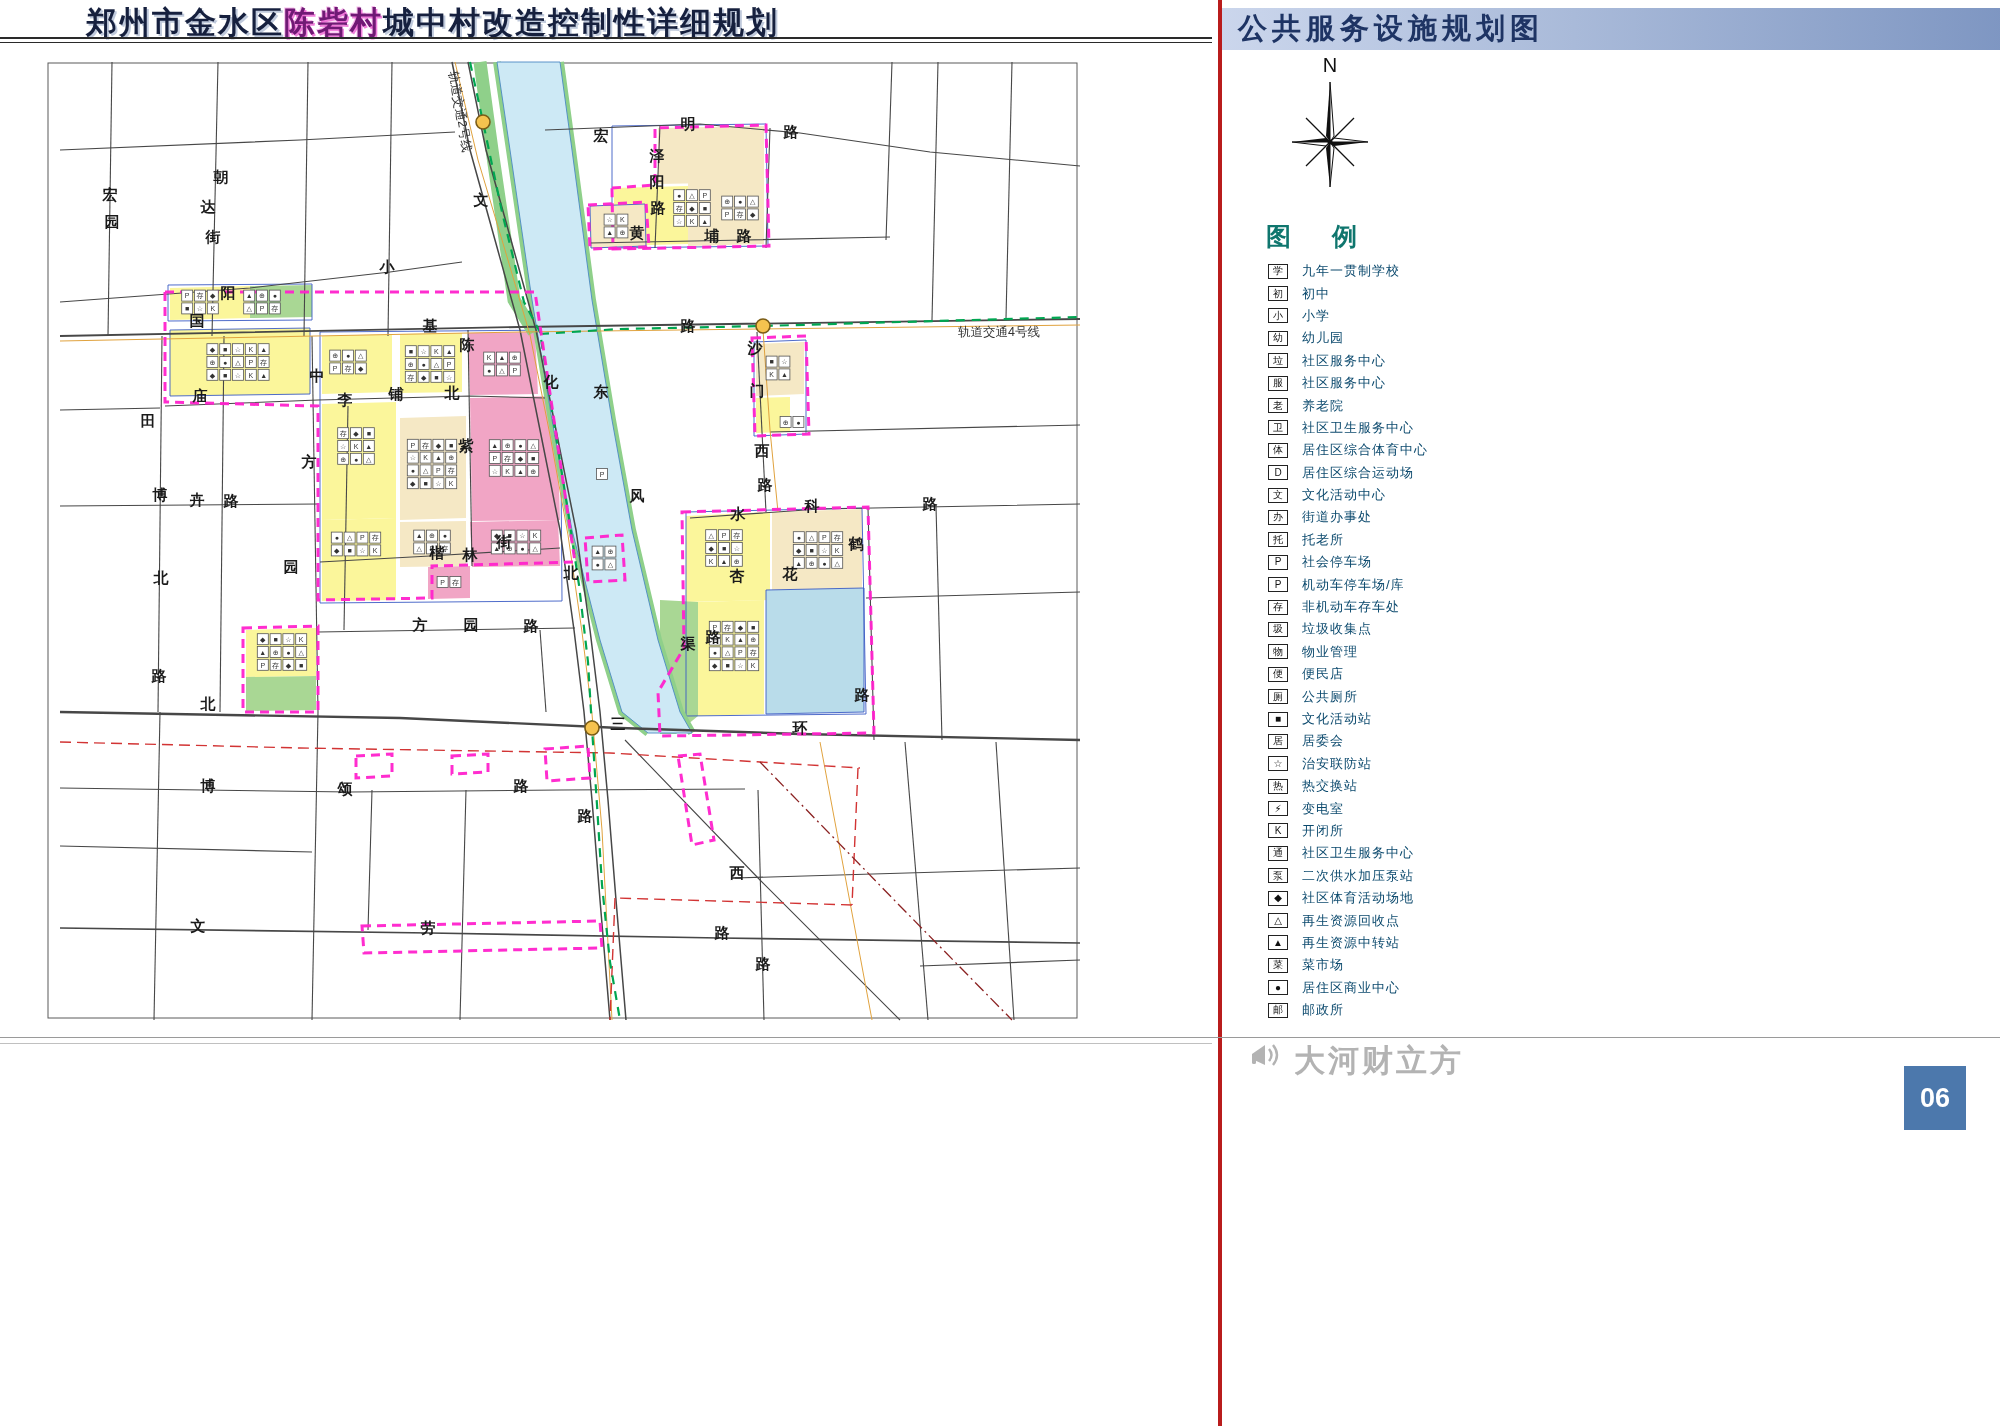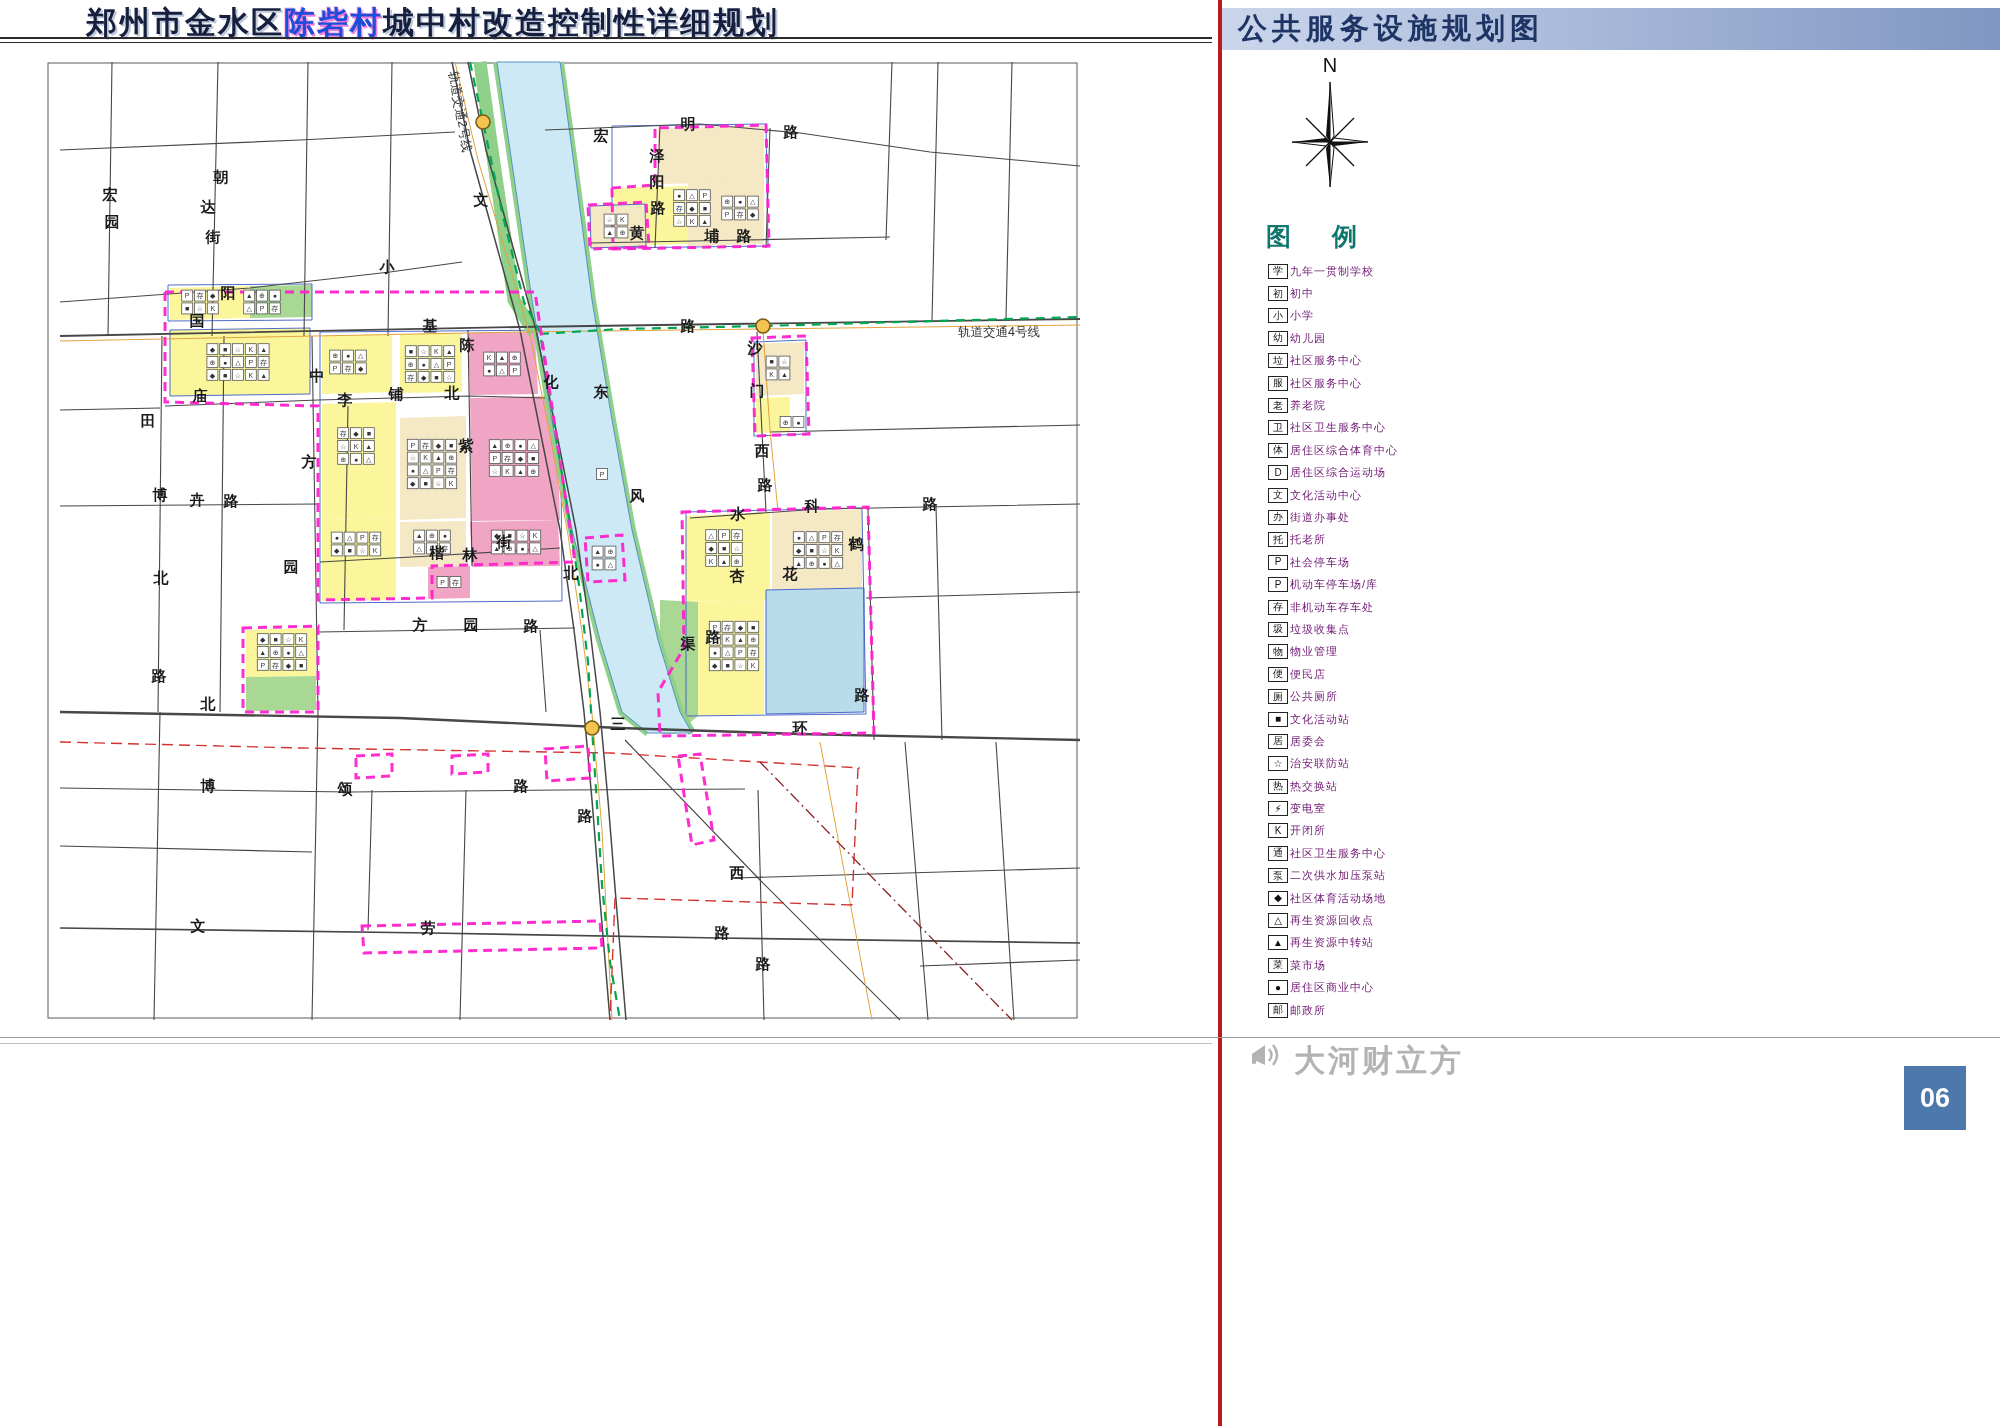--- a/index.html
+++ b/index.html
@@ -2,41 +2,41 @@
 <html><head>
 <meta charset="utf-8">
 <style>
   html,body{margin:0;padding:0}
   body{width:2000px;height:1426px;position:relative;background:#fff;overflow:hidden;
        font-family:"Liberation Sans","DejaVu Sans",sans-serif}
   .abs{position:absolute}
   .title-bar{left:86px;top:2px;font-size:31px;font-weight:bold;color:#16203E;
              letter-spacing:2px;white-space:nowrap;
              text-shadow:2px 2px 0 rgba(130,150,185,.5)}
-  .title-hl{color:#1d4ed8;
+  .title-hl{color:#701a75;
             text-shadow:1.5px 1.5px 0 rgba(232,60,200,.65),-1px -1px 0 rgba(232,60,200,.35)}
   .rule{background:#2a2a2a}
   #r1{left:0;top:37px;width:1212px;height:2px}
   #r2{left:0;top:42px;width:1212px;height:1px}
   #rb1{left:0;top:1037px;width:2000px;height:1px;background:#9a9a9a}
   #rb2{left:0;top:1043px;width:1212px;height:1px;background:#c0c0c0}
   .panel{left:1218px;top:0;width:782px;height:1426px;background:#fff;border-left:4px solid #b91c1c}
   .banner{position:absolute;left:0;top:8px;width:100%;height:42px;
           background:linear-gradient(90deg,#CBD6EC 0%,#A9BAD9 45%,#7E96C2 100%);
           display:flex;align-items:center}
   .banner span{font-size:29px;font-weight:bold;color:#1E3464;letter-spacing:5px;padding-left:16px}
   .compass{position:absolute;left:58px;top:54px}
   .legend-title{position:absolute;left:44px;top:220px;font-size:25px;font-weight:bold;
                 color:#0f766e;letter-spacing:8px}
   #legend-list{position:absolute;left:46px;top:260px}
   .lrow{display:flex;align-items:center;height:22.4px}
   .libox{width:20px;height:15px;border:1px solid #222;display:flex;align-items:center;
          justify-content:center;font-size:10px;line-height:1;color:#111;background:#fff;
          box-sizing:border-box;flex:0 0 auto}
-  .llabel{margin-left:2px;font-size:11px;color:#701a75;letter-spacing:1px;white-space:nowrap}
+  .llabel{margin-left:14px;font-size:13px;color:#0c4a6e;letter-spacing:1px;white-space:nowrap}
   .panel-footer{position:absolute;left:26px;top:1040px;display:flex;align-items:flex-start;gap:10px}
   .wm-text{font-size:31px;font-weight:bold;letter-spacing:3px;color:#B3B3B3}
   .pagenum{left:1904px;top:1066px;width:62px;height:64px;background:#4C78AC;color:#fff;
            font-size:27px;font-weight:bold;display:flex;align-items:center;justify-content:center}
   #map{left:45px;top:60px}
   svg text{font-family:"Liberation Sans","DejaVu Sans",sans-serif}
 </style>
 </head>
 <body>
 

